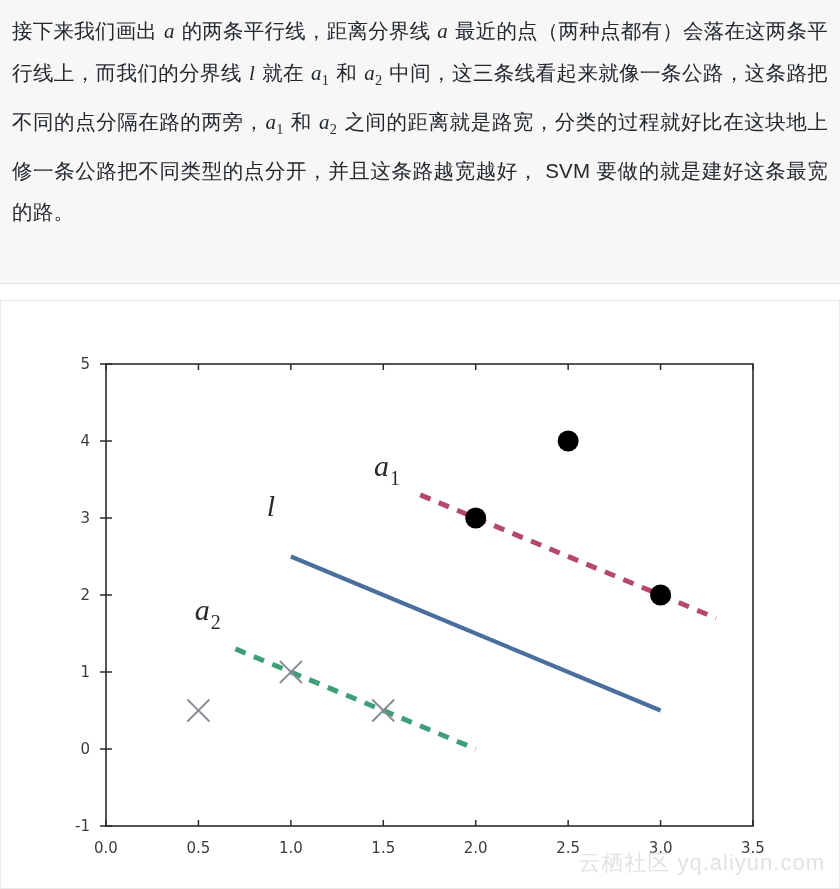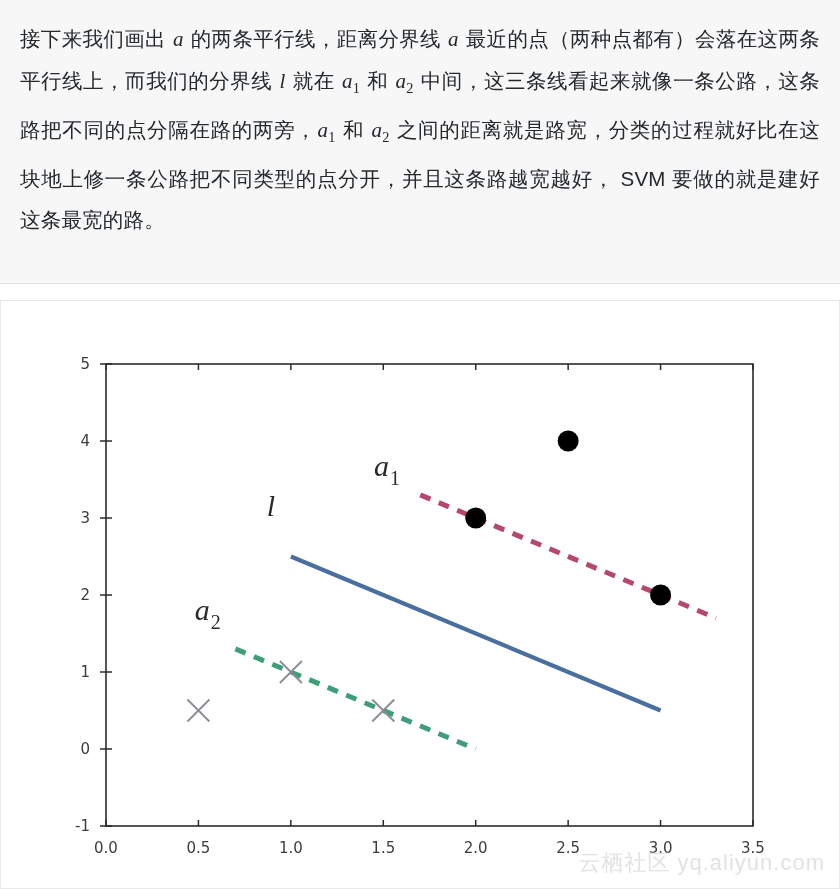--- a/index.html
+++ b/index.html
@@ -32,21 +32,21 @@
     box-sizing: border-box;
     padding: 10px 12px 0 12px;
   }
   .paragraph {
     font-family: "Liberation Sans", sans-serif;
     font-size: 20.5px;
     line-height: 41px;
     color: #24292e;
     letter-spacing: 0.2px;
     text-align: justify;
-    margin: 8px;
+    margin: 0;
   }
   .paragraph .mathit {
     font-family: "Liberation Serif", serif;
     font-style: italic;
     font-size: 21px;
     padding: 0 1px;
   }
   .paragraph .mathsub {
     font-family: "Liberation Serif", serif;
     font-style: italic;

